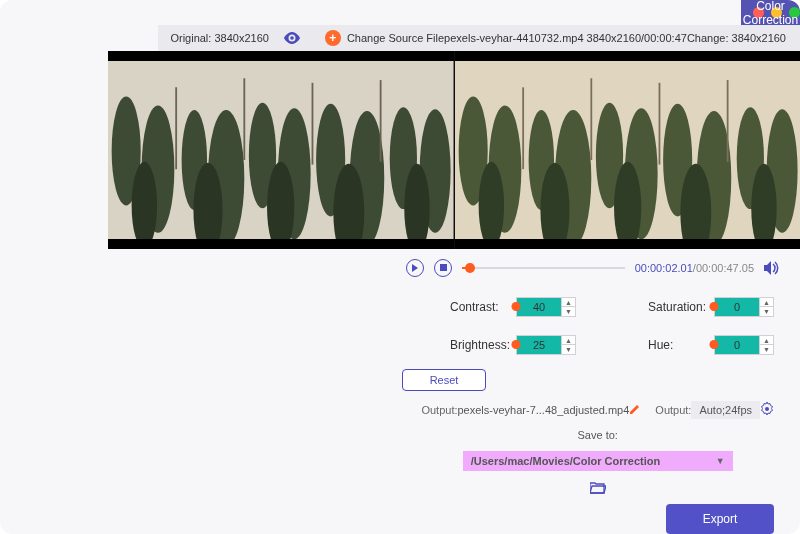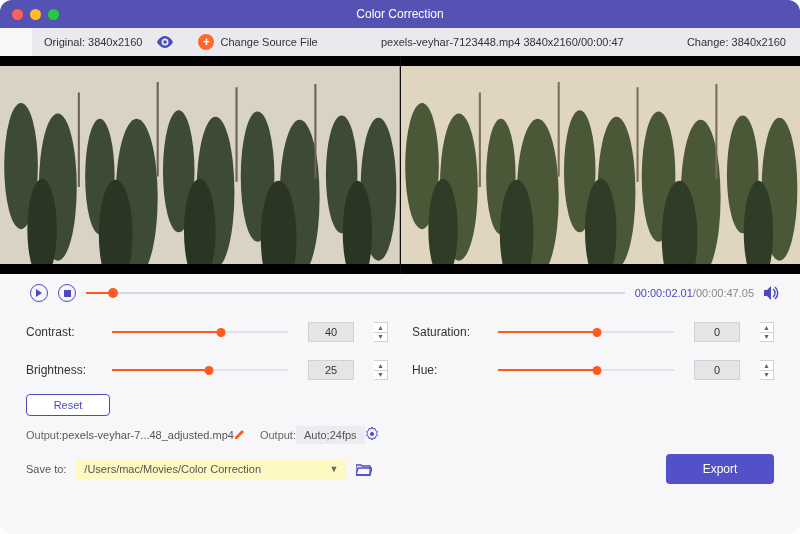--- a/index.html
+++ b/index.html
@@ -1,17 +1,17 @@
 <!DOCTYPE html>
 <html><head>
 <meta charset="utf-8">
 <style>
 * { box-sizing: border-box; margin: 0; padding: 0; font-family: -apple-system, BlinkMacSystemFont, "Segoe UI", Arial, sans-serif; }
 body { background: #fff; width: 800px; height: 534px; overflow: hidden; }
-.window { width: 800px; height: 534px; background: #f7f7fa; border-radius: 12px; overflow: hidden; display: flex; flex-direction: column; }
+.window { width: 800px; height: 534px; background: #f7f7fa; border-radius: 12px; overflow: hidden; display: flex; flex-direction: column; align-items: flex-end; }
 
 .titlebar { height: 28px; background: #5453b3; display: flex; align-items: center; position: relative; }
 .traffic { display: flex; gap: 7px; margin-left: 12px; }
 .dot { width: 11px; height: 11px; border-radius: 50%; }
 .dot.red { background: #ff5f56; }
 .dot.yellow { background: #ffbd2e; }
 .dot.green { background: #27c93f; }
 .title { position: absolute; left: 0; right: 0; text-align: center; color: #fff; font-size: 12px; font-weight: 400; }
 
 .toolbar { height: 28px; background: #e9e9ee; display: flex; align-items: center; font-size: 11px; color: #333; margin-left: 32px; }
@@ -36,45 +36,45 @@
 .seek { flex: 1; position: relative; height: 14px; display: flex; align-items: center; }
 .seek .track { position: absolute; left: 0; right: 0; height: 2px; background: #d8d8de; }
 .seek .fill { position: absolute; left: 0; height: 2px; background: #ff5a1f; }
 .seek .thumb { position: absolute; width: 10px; height: 10px; background: #ff5a1f; border-radius: 50%; top: 2px; transform: translateX(-5px); }
 .timecode { font-size: 11px; color: #888; }
 .timecode .cur { color: #4c4bbd; }
 .vol { color: #4c4bbd; display: flex; }
 
 .sliders { display: flex; gap: 24px; margin-top: 20px; padding: 0 6px; }
 .col { flex: 1; display: flex; flex-direction: column; gap: 18px; }
-.srow { display: flex; align-items: center; gap: 20px; font-size: 12px; color: #333; }
+.srow { display: flex; align-items: center; gap: 0; font-size: 12px; color: #333; margin-left: 48px; }
 .srow .lbl { width: 66px; }
 .slider { flex: 1; position: relative; height: 12px; display: flex; align-items: center; }
 .slider .track { position: absolute; left: 0; right: 0; height: 2px; background: #e3e3e8; }
 .slider .fill { position: absolute; left: 0; height: 2px; background: #ff5a1f; }
 .slider .thumb { position: absolute; width: 9px; height: 9px; background: #ff5a1f; border-radius: 50%; top: 1.5px; transform: translateX(-4.5px); }
-.numbox { width: 46px; height: 20px; border: 1px solid #d0d0d6; display: flex; align-items: center; justify-content: center; font-size: 11px; background: #e5e5e5; }
+.numbox { width: 46px; height: 20px; border: 1px solid #d0d0d6; display: flex; align-items: center; justify-content: center; font-size: 11px; background: #14b8a6; }
 .spin { width: 14px; height: 20px; border: 1px solid #d0d0d6; border-left: none; display: flex; flex-direction: column; background: #fff; }
 .spin div { flex: 1; display: flex; align-items: center; justify-content: center; font-size: 7px; color: #666; cursor: pointer; }
 .spin div:first-child { border-bottom: 1px solid #d0d0d6; }
 
 .reset-row { margin-top: 14px; padding: 0 6px; }
 .reset-btn { width: 84px; height: 22px; border: 1px solid #4c4bbd; border-radius: 4px; background: #fff; color: #4c4bbd; font-size: 11px; display: flex; align-items: center; justify-content: center; cursor: pointer; }
 
 .bottom { margin-top: 10px; padding: 0 26px; font-size: 11px; color: #555; display: flex; flex-direction: column; gap: 10px; }
 .brow { display: flex; align-items: center; }
 .brow .lab { color: #666; }
 .edit-ic { color: #ff5a1f; cursor: pointer; }
 .fmt { background: #ececf0; padding: 3px 8px; display: inline-flex; align-items: center; gap: 8px; }
 .gear { color: #4c4bbd; cursor: pointer; }
-.combo { background: #fef9c3; padding: 4px 8px; width: 270px; display: flex; align-items: center; justify-content: space-between; }
+.combo { background: #f0abfc; padding: 4px 8px; width: 270px; display: flex; align-items: center; justify-content: space-between; font-weight: bold; }
 .combo .caret { font-size: 9px; color: #666; }
 .folder-ic { color: #4c4bbd; cursor: pointer; display: inline-flex; }
 .export-btn { margin-left: auto; width: 108px; height: 30px; background: #5251c7; color: #fff; border-radius: 4px; display: flex; align-items: center; justify-content: center; font-size: 12px; cursor: pointer; }
-.brow2 { display: flex; align-items: center; gap: 10px; }
+.brow2 { display: flex; align-items: center; gap: 10px; flex-direction: column; }
 </style>
 </head>
 <body>
 
 <div class="window">
 
   <div class="titlebar">
     <div class="traffic">
       <div class="dot red"></div>
       <div class="dot yellow"></div>
@@ -88,21 +88,21 @@
     <span class="eye-icon">
       <svg width="18" height="12" viewBox="0 0 18 12">
           <path d="M9 0C4 0 1 6 1 6s3 6 8 6 8-6 8-6-3-6-8-6zm0 9.5A3.5 3.5 0 119 2.5a3.5 3.5 0 010 7z" fill="#4c4bbd"></path>
           <circle cx="9" cy="6" r="1.8" fill="#4c4bbd"></circle>
         </svg>
     </span>
     <span class="change-src">
       <span class="plus-circ">+</span>
       <span>Change Source File</span>
     </span>
-    <span class="mid">pexels-veyhar-7123448.mp4    3840x2160/00:00:47</span>
+    <span class="mid">pexels-veyhar-4410732.mp4    3840x2160/00:00:47</span>
     <span class="right">Change: 3840x2160</span>
   </div>
 
   <div class="preview">
     <div class="pane">
       <div class="letterbox top"></div>
       <svg class="forest" viewBox="0 0 380 218" preserveAspectRatio="xMidYMid slice">
         <rect width="380" height="218" fill="#cfc9bb"></rect>
         <rect y="0" width="380" height="218" fill="#d8d3c4"></rect>
         <g fill="#3d4a34">

